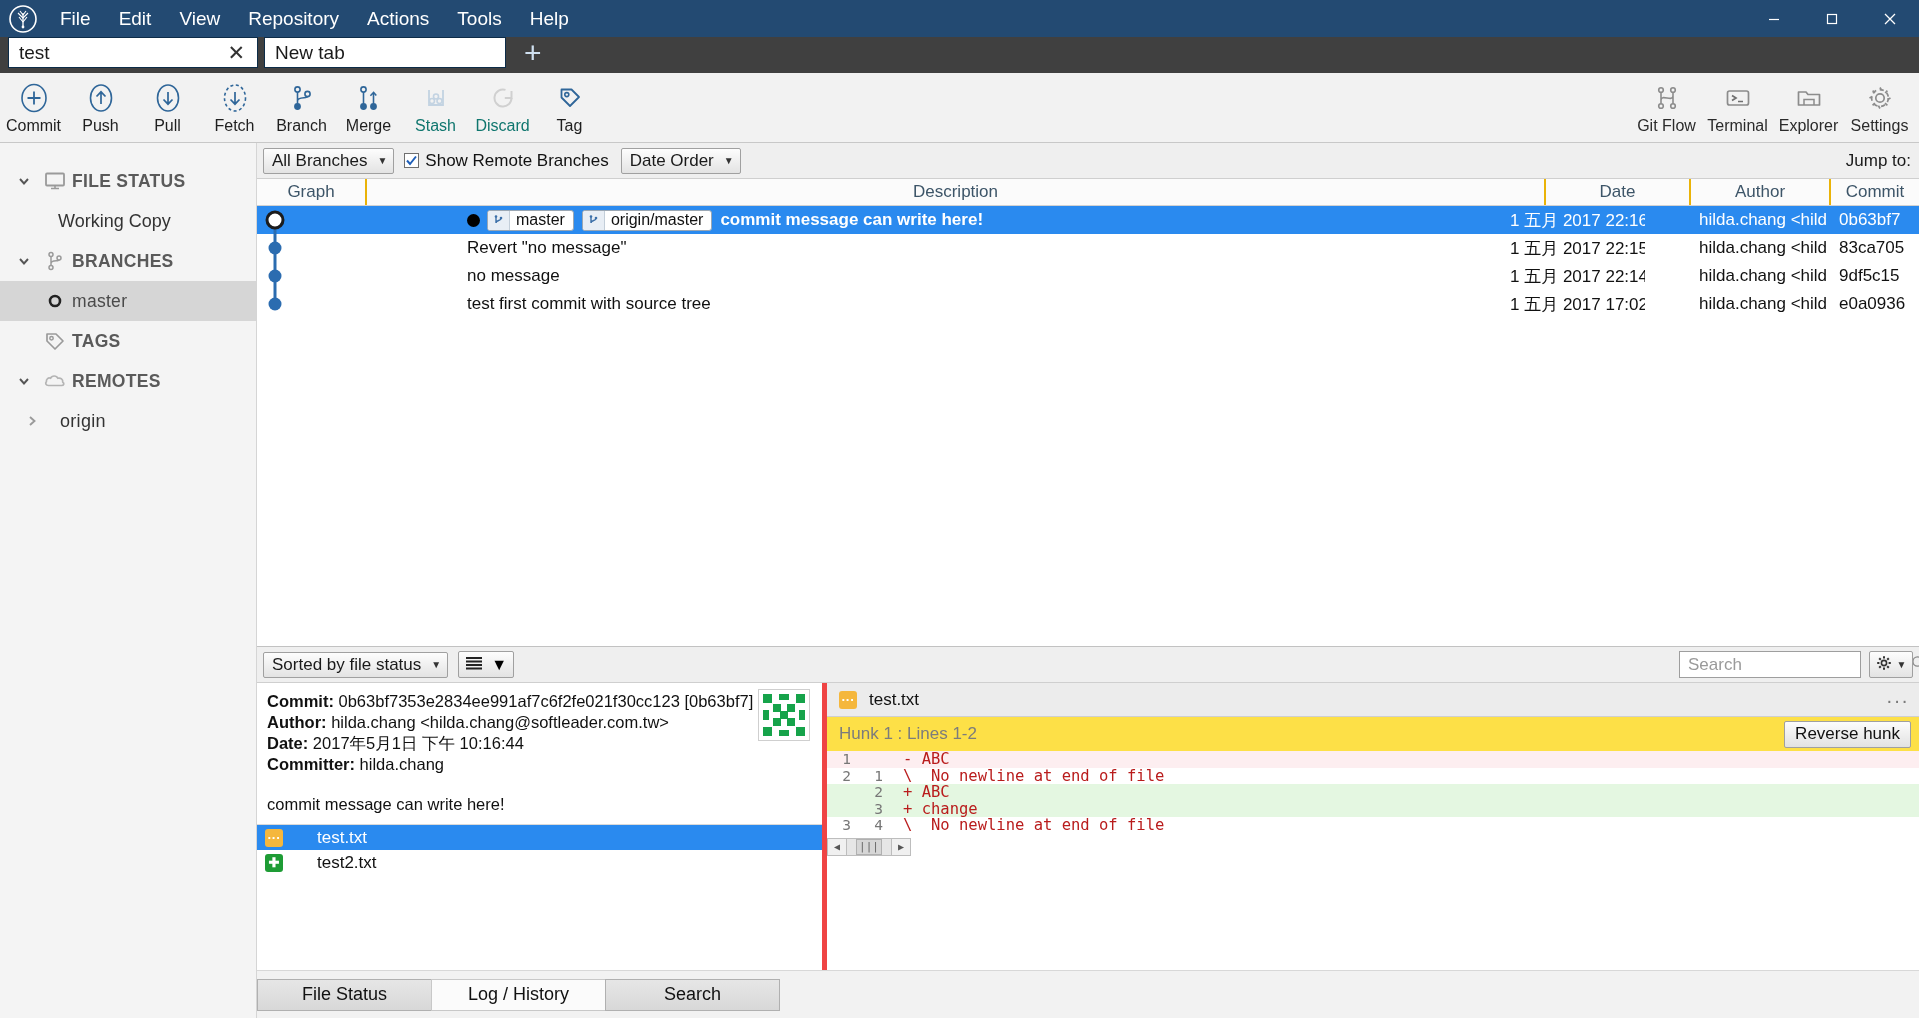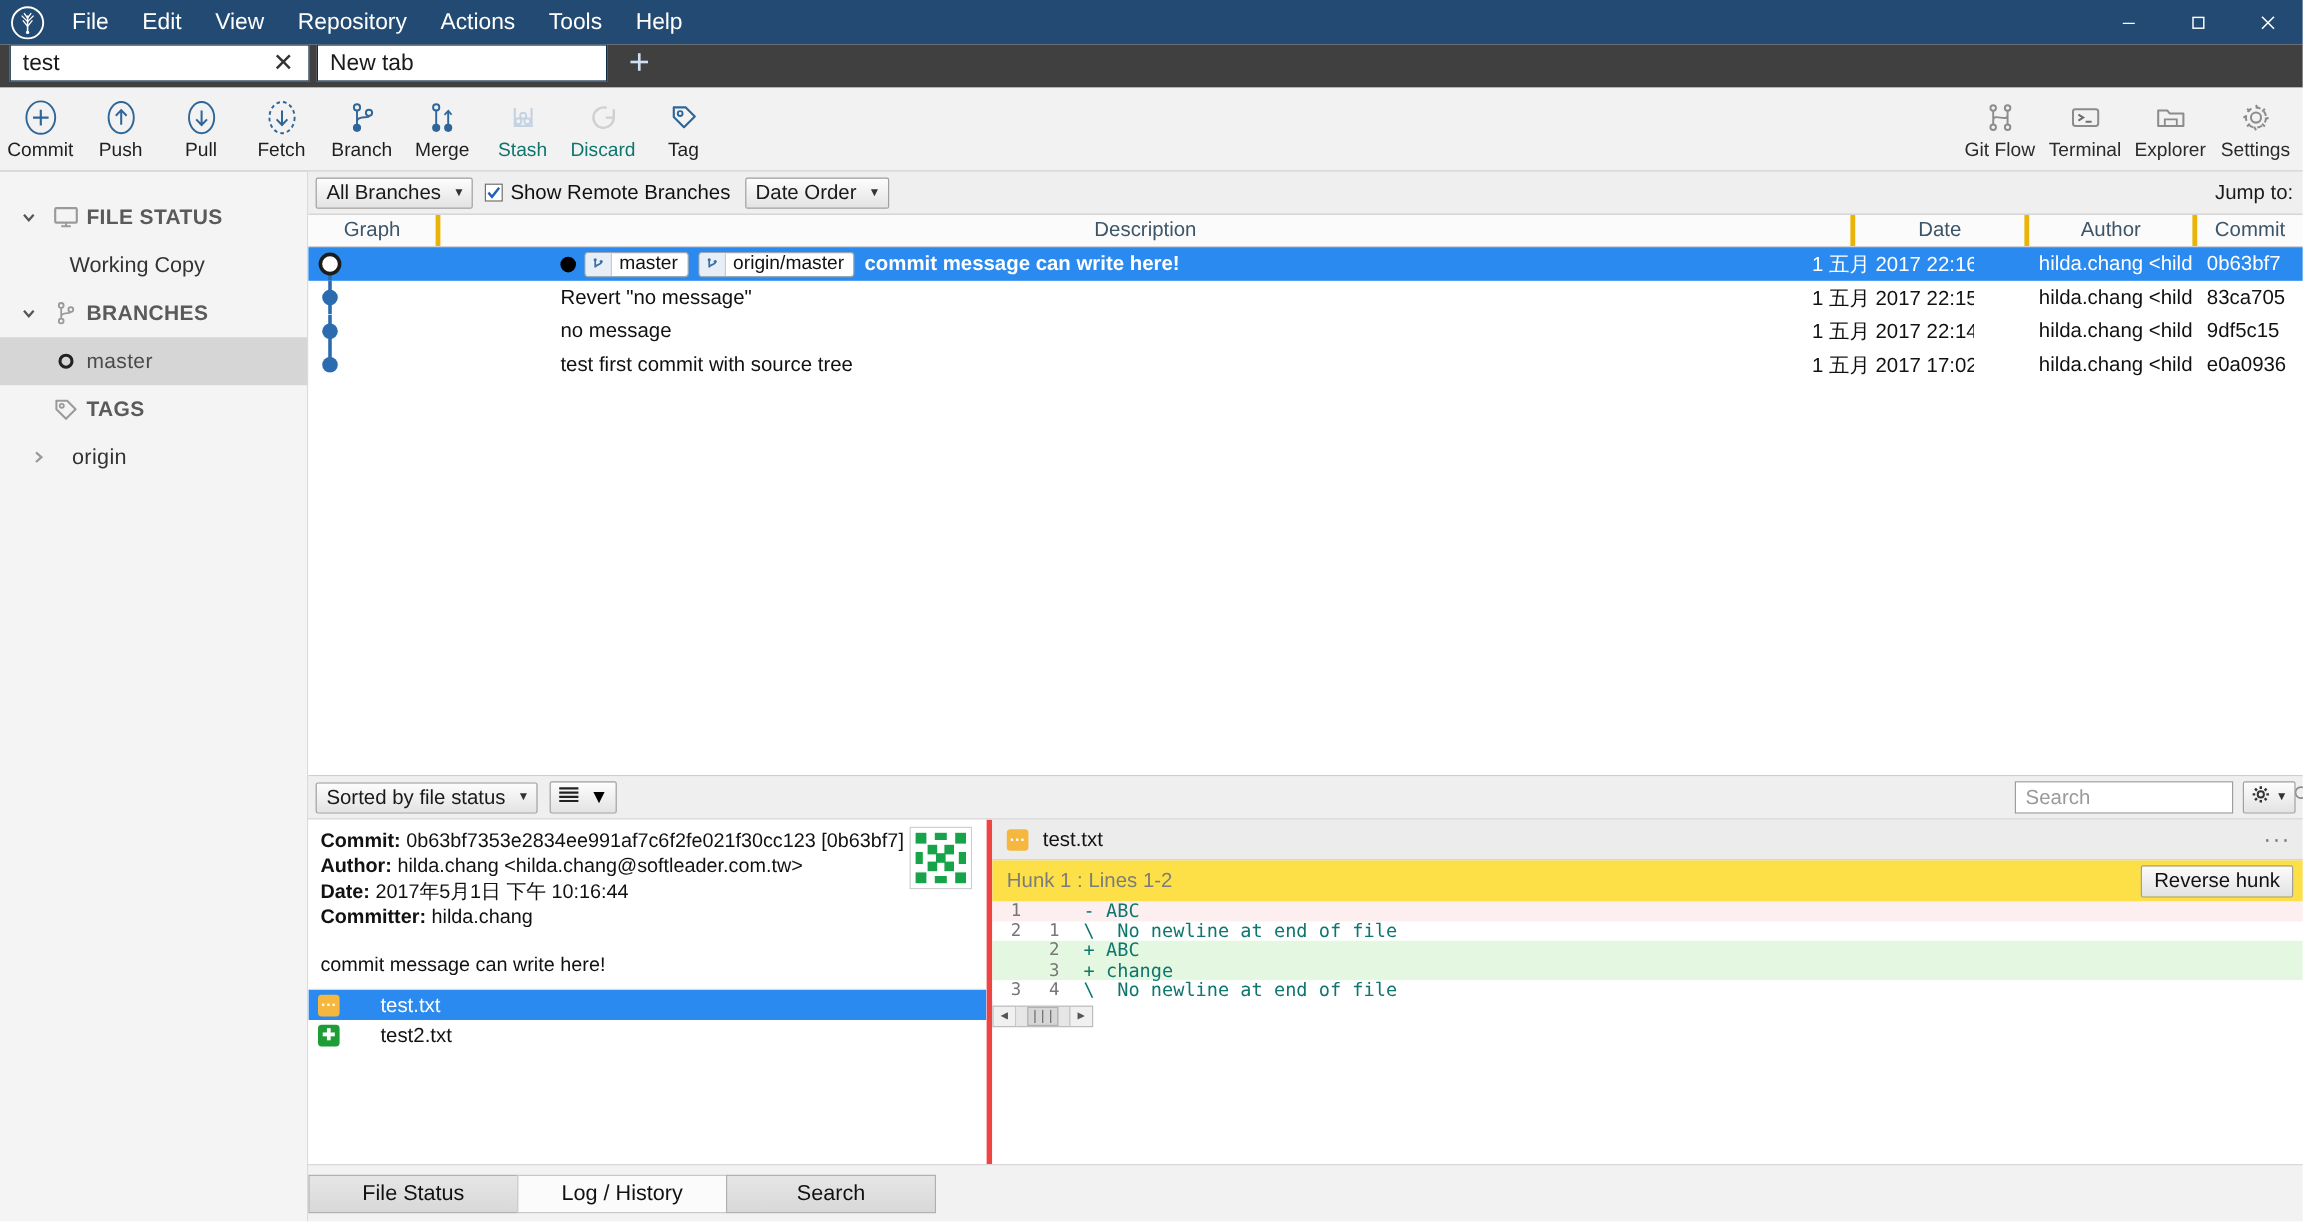--- a/index.html
+++ b/index.html
@@ -111,21 +111,21 @@
   }
   .chk svg { display: block; }
   .chklabel { font-size: 17px; color: #111; }
   .jumpto { position: absolute; right: 8px; font-size: 17px; color: #1a1a1a; }
 
   
   .logtable { flex: 1; display: flex; flex-direction: column; background: #fff; min-height: 0; }
   .thead { display: flex; height: 27px; background: #fbfbfb; border-bottom: 1px solid #d2d2d2; }
   .th {
     font-size: 17px; color: #3d5568; display: flex; align-items: center; justify-content: center;
-    border-right: 4px solid #eab308; white-space: nowrap; overflow: hidden;
+    border-right: 2px solid #eab308; white-space: nowrap; overflow: hidden;
   }
   .c-graph { flex: 0 0 110px; }
   .c-desc  { flex: 1; }
   .c-date  { flex: 0 0 145px; }
   .c-auth  { flex: 0 0 140px; }
   .c-comm  { flex: 0 0 88px; border-right: none; }
   .trow { display: flex; height: 28px; align-items: stretch; position: relative; }
   .trow.sel { background: #2a8aef; }
   .trow .cell { display: flex; align-items: center; font-size: 17px; color: #111; overflow: hidden; white-space: nowrap; }
   .trow.sel .cell { color: #fff; }
@@ -210,21 +210,21 @@
     background: linear-gradient(#fcfcfc,#e2e2e2); border: 1px solid #a0a0a0; border-radius: 2px;
     display: flex; align-items: center; font-size: 17px; color: #111; cursor: default;
   }
   .difflines { flex: 0 0 auto; font-family: "DejaVu Sans Mono", monospace; font-size: 15.5px; }
   .dline { display: flex; height: 16.5px; align-items: center; }
   .dline.rem { background: #fdeef0; }
   .dline.add { background: #e4f7e1; }
   .dline.ctx { background: #fff; }
   .ln { width: 30px; text-align: right; padding-right: 6px; color: #777; font-size: 14.5px; flex: 0 0 30px; }
   .ln2 { width: 34px; text-align: right; padding-right: 8px; color: #777; font-size: 14.5px; flex: 0 0 34px; }
-  .dtext { padding-left: 12px; color: #0f766e; white-space: pre; }
+  .dtext { padding-left: 12px; color: #b91c1c; white-space: pre; }
   .hscroll { height: 20px; display: flex; align-items: center; margin-top: 3px; }
   .hs-btn { width: 20px; height: 18px; border: 1px solid #bdbdbd; background: #f0f0f0; display: flex; align-items: center; justify-content: center; font-size: 10px; color: #555; }
   .hs-track { width: 44px; height: 18px; background: #e6e6e6; border-top: 1px solid #bdbdbd; border-bottom: 1px solid #bdbdbd; display: flex; align-items: center; justify-content: center; }
   .hs-thumb { width: 26px; height: 16px; background: #d6d6d6; border: 1px solid #b0b0b0; display: flex; align-items: center; justify-content: center; font-size: 11px; color: #666; }
   .diffrest { flex: 1; background: #fff; }
 
   
   .bottombar {
     height: 48px; flex: 0 0 48px; background: #f2f2f2; display: flex; align-items: center;
     padding-left: 258px; border-top: 1px solid #d8d8d8;
@@ -494,20 +494,34 @@
         <span class="chev"></span>
         <span class="sic">
           <svg width="24" height="24" viewBox="0 0 24 24">
             <path d="M4 5 L13 5 L20 12 L12 20 L4 12 Z" fill="none" stroke="#9a9a9a" stroke-width="1.7" stroke-linejoin="round"></path>
             <circle cx="8.5" cy="9.2" r="1.7" fill="none" stroke="#9a9a9a" stroke-width="1.5"></circle>
           </svg>
         </span>
         <span class="stext">TAGS</span>
       </div>
 
+      <div class="side-row header">
+        <span class="chev">
+          <svg width="14" height="14" viewBox="0 0 14 14">
+              <path d="M3 5 L7 9.5 L11 5" stroke="#555" stroke-width="1.9" fill="none"></path>
+            </svg>
+        </span>
+        <span class="sic">
+          <svg width="26" height="24" viewBox="0 0 26 24">
+            <path d="M6.5 16.5 C3.8 16.5 3 14.2 4.4 12.7 C4 10 6.5 8.2 8.6 9.3 C9.8 6.2 14.6 6.2 15.8 9.3
+                     C18.6 8.4 21.2 10.5 20.7 13.2 C22.6 14 22 16.5 19.5 16.5 Z" fill="none" stroke="#b4b4b4" stroke-width="1.7" stroke-linejoin="round"></path>
+          </svg>
+        </span>
+        <span class="stext">REMOTES</span>
+      </div>
 
       <div class="side-row remote-child">
         <span class="chev">
           <svg width="14" height="14" viewBox="0 0 14 14">
               <path d="M5 3 L9.5 7 L5 11" stroke="#9a9a9a" stroke-width="1.9" fill="none"></path>
             </svg>
         </span>
         <span class="stext" style="margin-left:14px">origin</span>
       </div>
     </div>

